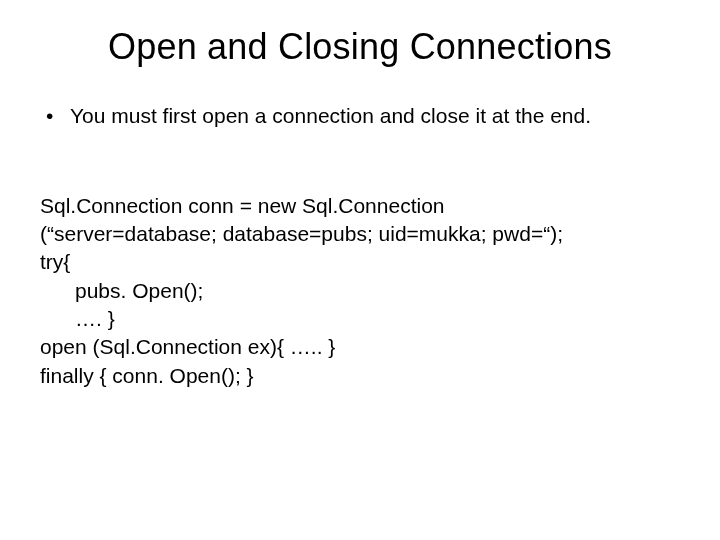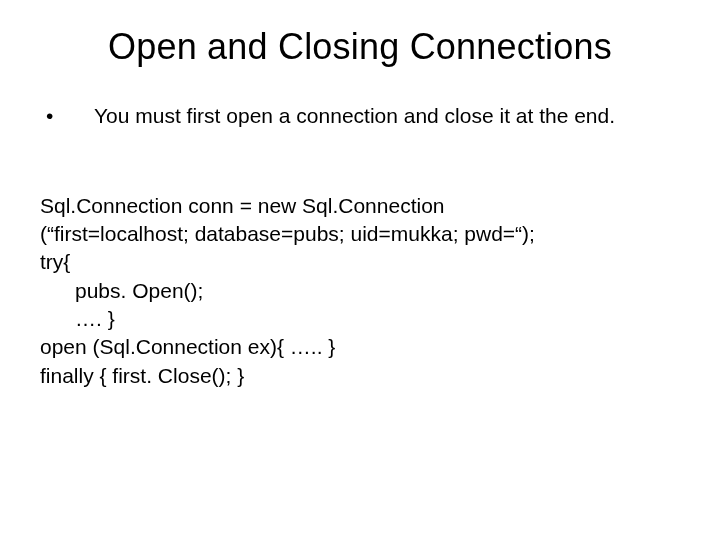--- a/index.html
+++ b/index.html
@@ -32,21 +32,20 @@
     padding-left: 6px;
   }
   .bullet-dot {
     width: 24px;
     flex: 0 0 24px;
     text-align: left;
     line-height: 1.3;
   }
   .bullet-text {
     line-height: 1.3;
-    margin-left: 24px;
   }
   .code-block {
     font-size: 21px;
     line-height: 1.35;
     white-space: pre;
     font-family: Arial, Helvetica, sans-serif;
   }
 </style>
 </head>
 <body>
@@ -55,21 +54,21 @@
 
   <h1 class="title">Open and Closing Connections</h1>
 
   <div class="bullet-row">
     <span class="bullet-dot">•</span>
     <span class="bullet-text">You must first open a connection and close it at the end.</span>
   </div>
 
   <div class="code-block">
 <span>Sql.Connection conn = new Sql.Connection</span>
-<span>(“first=localhost; database=pubs; uid=mukka; pwd=“);</span>
+<span>(“server=database; database=pubs; uid=mukka; pwd=“);</span>
 <span>try{</span>
 <span>      pubs. Open();</span>
 <span>      …. }</span>
 <span>open (Sql.Connection ex){ ….. }</span>
-<span>finally { first. Close(); }</span>
+<span>finally { conn. Open(); }</span>
 </div>
 
 </div>
 
 </body></html>

